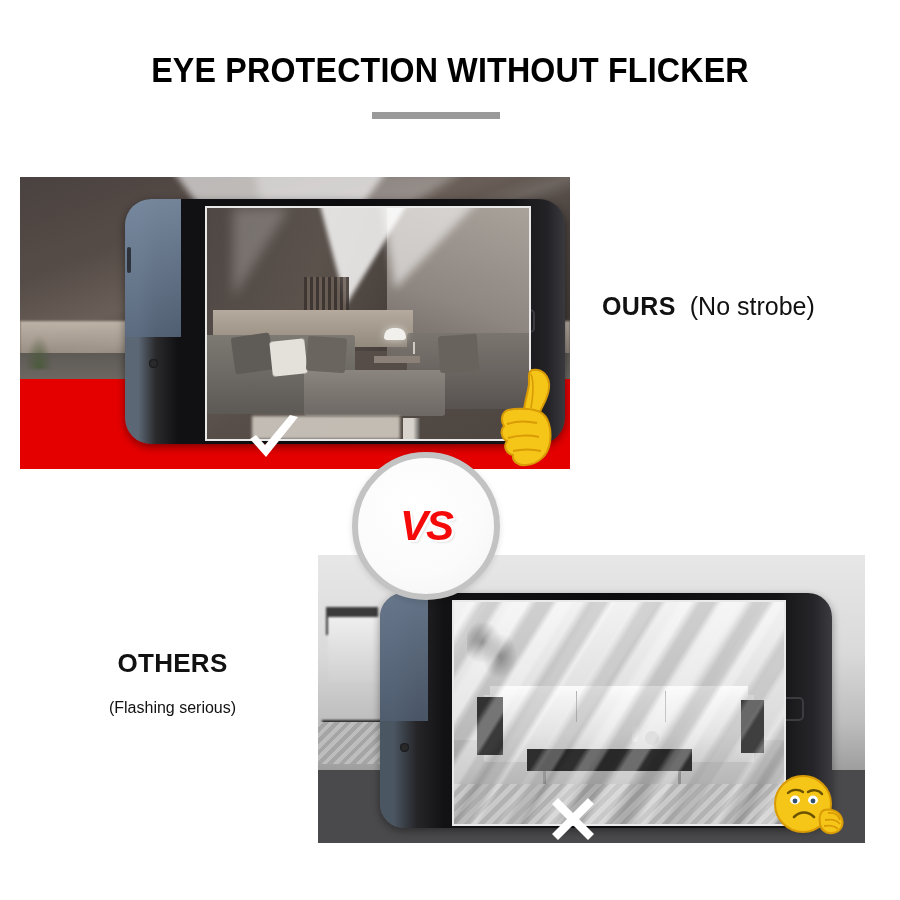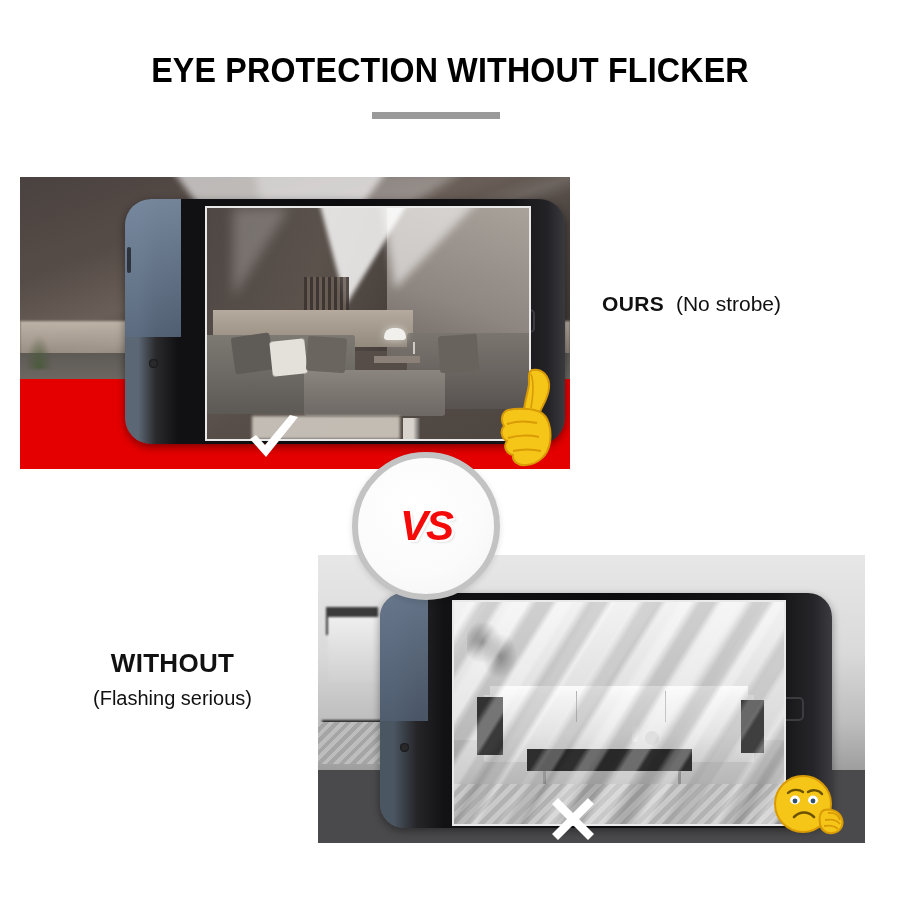--- a/index.html
+++ b/index.html
@@ -336,21 +336,21 @@
     width: 62px;
     height: 104px;
     z-index: 7;
   }
 
   
   .label-ours {
     position: absolute;
     left: 602px;
     top: 292px;
-    font-size: 21px;
+    font-size: 25px;
     color: #111111;
     white-space: nowrap;
   }
   .label-ours .strong { font-weight: 700; letter-spacing: 0.4px; }
   .label-ours .light  { font-weight: 400; }
 
   
   .panel-bottom {
     position: absolute;
     left: 318px;
@@ -595,23 +595,23 @@
     width: 265px;
     text-align: center;
     color: #111111;
   }
   .label-others .line1 {
     font-size: 26px;
     font-weight: 700;
     letter-spacing: 0.3px;
   }
   .label-others .line2 {
-    font-size: 20px;
+    font-size: 16px;
     font-weight: 400;
-    margin-top: 8px;
+    margin-top: 20px;
   }
 
   
   .vs-badge {
     position: absolute;
     left: 352px;
     top: 452px;
     width: 148px;
     height: 148px;
     border-radius: 50%;
@@ -772,21 +772,21 @@
       <path d="M22 51 C28 45 36 45 42 51" fill="none" stroke="#6a5200" stroke-width="2.6" stroke-linecap="round"></path>
 
       <path d="M52 44 C60 42 68 46 70 53 C72 60 68 66 61 67 C54 68 49 64 48 58 C47 52 48 46 52 44 Z" fill="#f5c518" stroke="#d89b06" stroke-width="2"></path>
       <path d="M56 47 C62 46 67 49 68 54" fill="none" stroke="#d89b06" stroke-width="1.8"></path>
       <path d="M53 54 C59 53 65 54 68 58" fill="none" stroke="#d89b06" stroke-width="1.8"></path>
       <path d="M52 60 C58 59 63 60 66 63" fill="none" stroke="#d89b06" stroke-width="1.8"></path>
     </svg>
   </div>
 
   <div class="label-others">
-    <div class="line1">WITHOUT</div>
+    <div class="line1">OTHERS</div>
     <div class="line2">(Flashing serious)</div>
   </div>
 
   <div class="vs-badge">
     <span class="vs-text">VS</span>
   </div>
 
 </div>
 
 </body></html>

